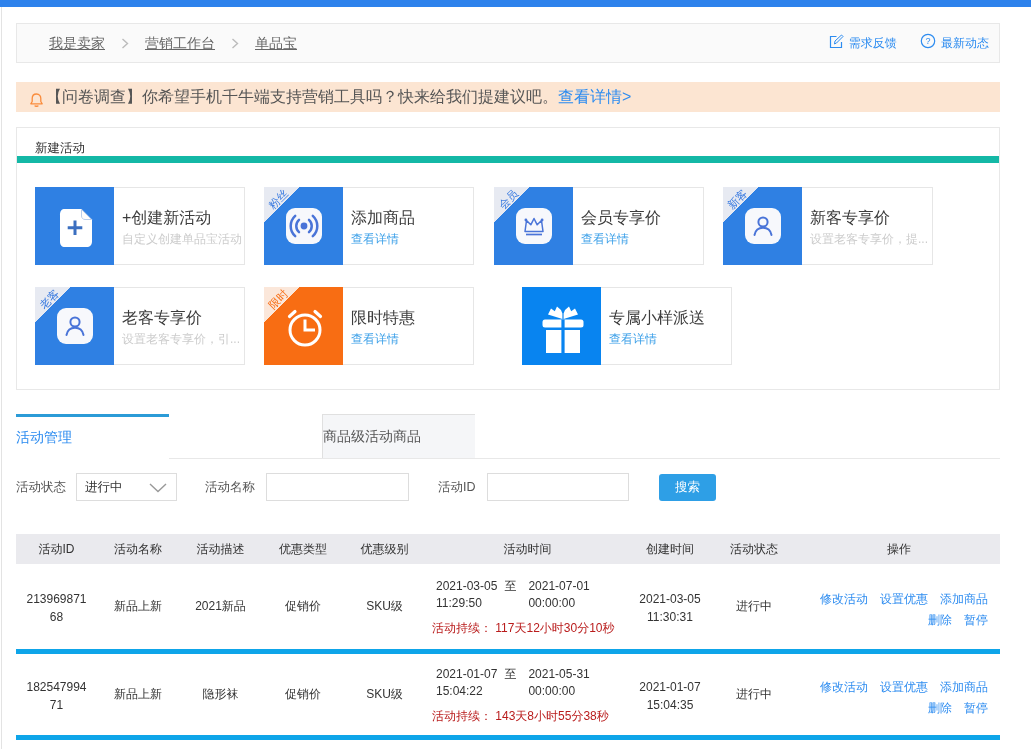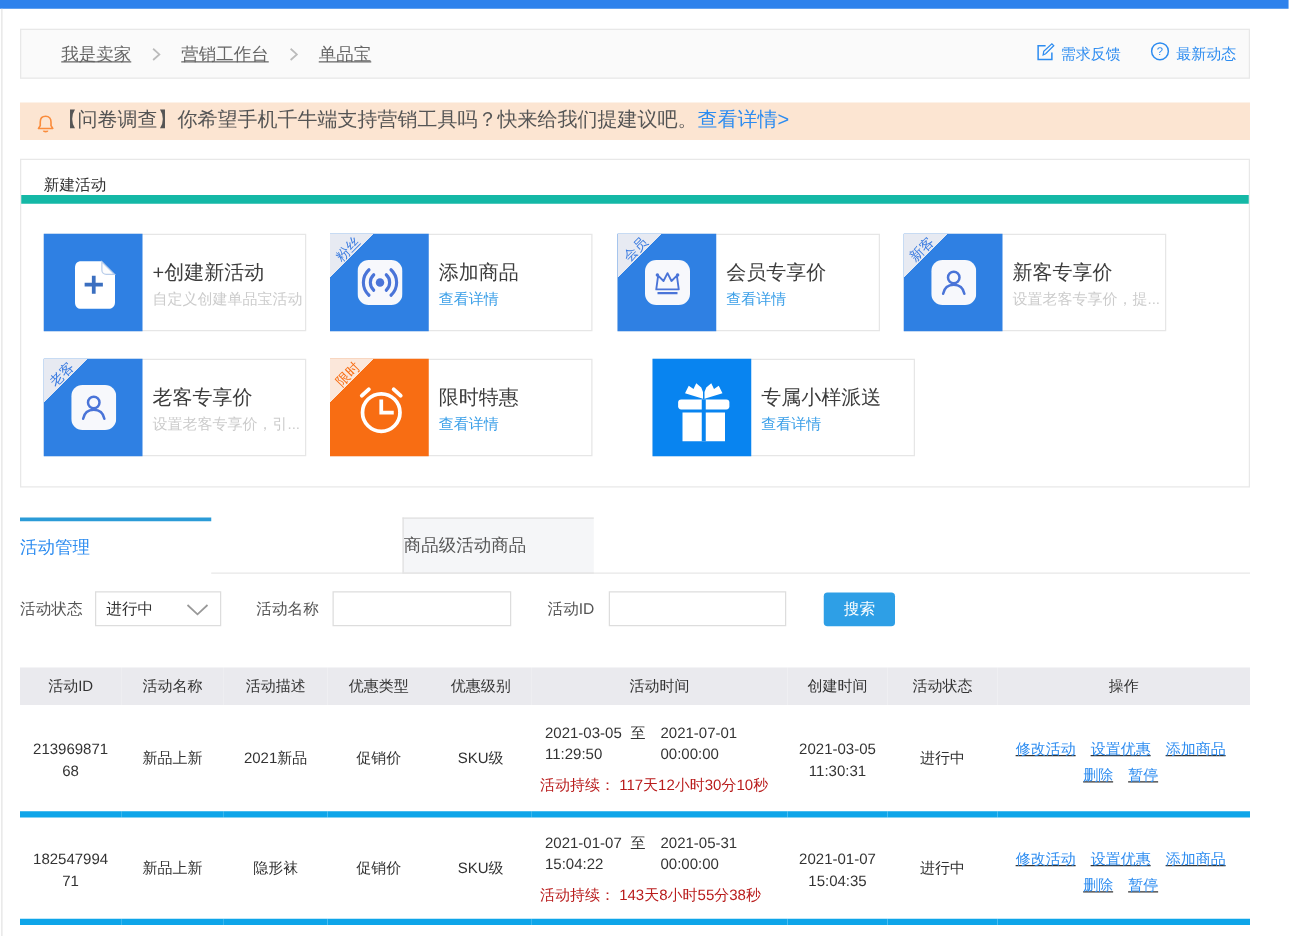--- a/index.html
+++ b/index.html
@@ -54,21 +54,21 @@
 .filter .sel svg { position:absolute; right:9px; top:9px; }
 .filter .inp { position:absolute; top:0; height:28px; border:1px solid #ddd; background:#fff; }
 .btn { position:absolute; left:643px; top:1px; width:57px; height:27px; background:#2e9fe6; color:#fff; font-size:12.5px; text-align:center; line-height:27px; border-radius:3px; }
 
 
 .tbl { position:absolute; left:16px; top:534px; width:984px; border-collapse:collapse; table-layout:fixed; font-size:12px; color:#333; }
 .tbl th { background:#eaeaee; height:30px; font-weight:normal; font-size:12px; color:#333; }
 .tbl td { text-align:center; border-bottom:5px solid #0ea5e9; }
 .tbl tr.r1 td { height:87px; }
 .tbl tr.r2 td { height:86px; }
-.tbl .ops { text-align:center; padding:8px 0 0 7px;text-decoration:underline; }
+.tbl .ops { text-align:right; padding:8px 0 0 7px; }
 .tbl .ops a { color:#2d8cf0; text-decoration:none; margin-right:12px; }
 .tbl .ops div { line-height:17px; }
 .tbl .dur { color:#b91c1c; margin-top:8px; margin-left:7px; }
 .tbl .dt { display:inline-block; text-align:left; vertical-align:top; line-height:17px; }
 .tbl .zhi { display:inline-block; vertical-align:top; margin:0 12px 0 7px; line-height:17px; }
 .idcell { line-height:18px; }
 .tbl td.idtd { padding-top:3px; }
 .tbl td.timetd { text-align:left; padding-top:2px; }
 .tbl .trow { margin-left:11px; }
 </style>

